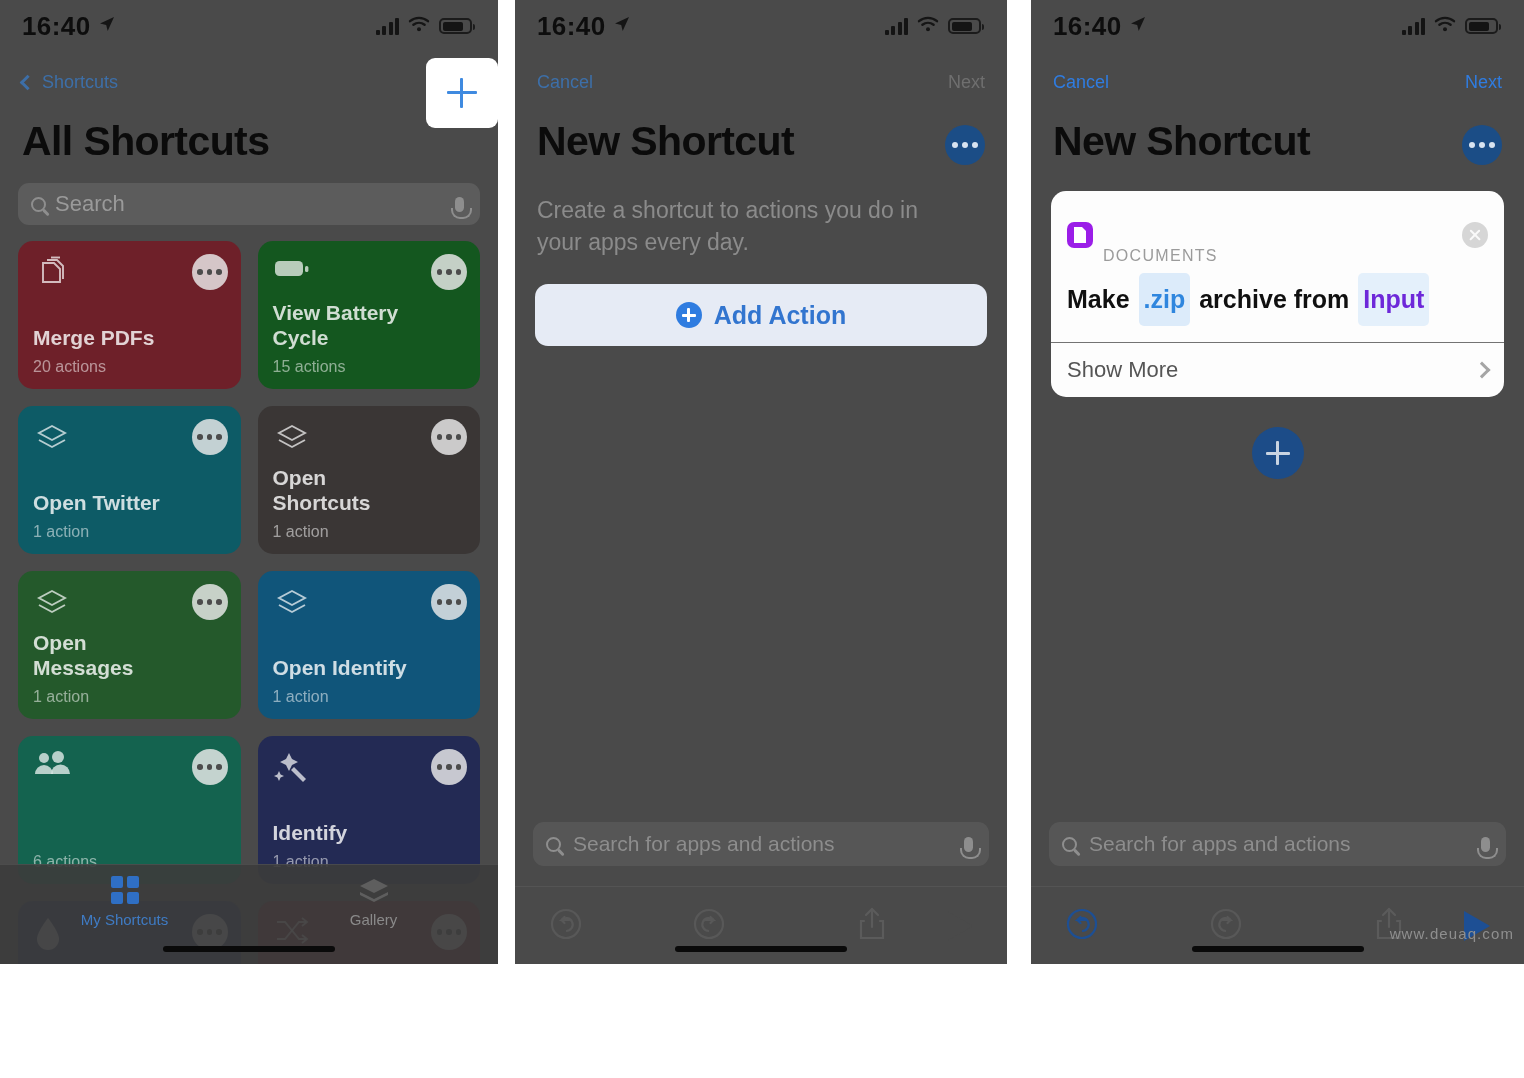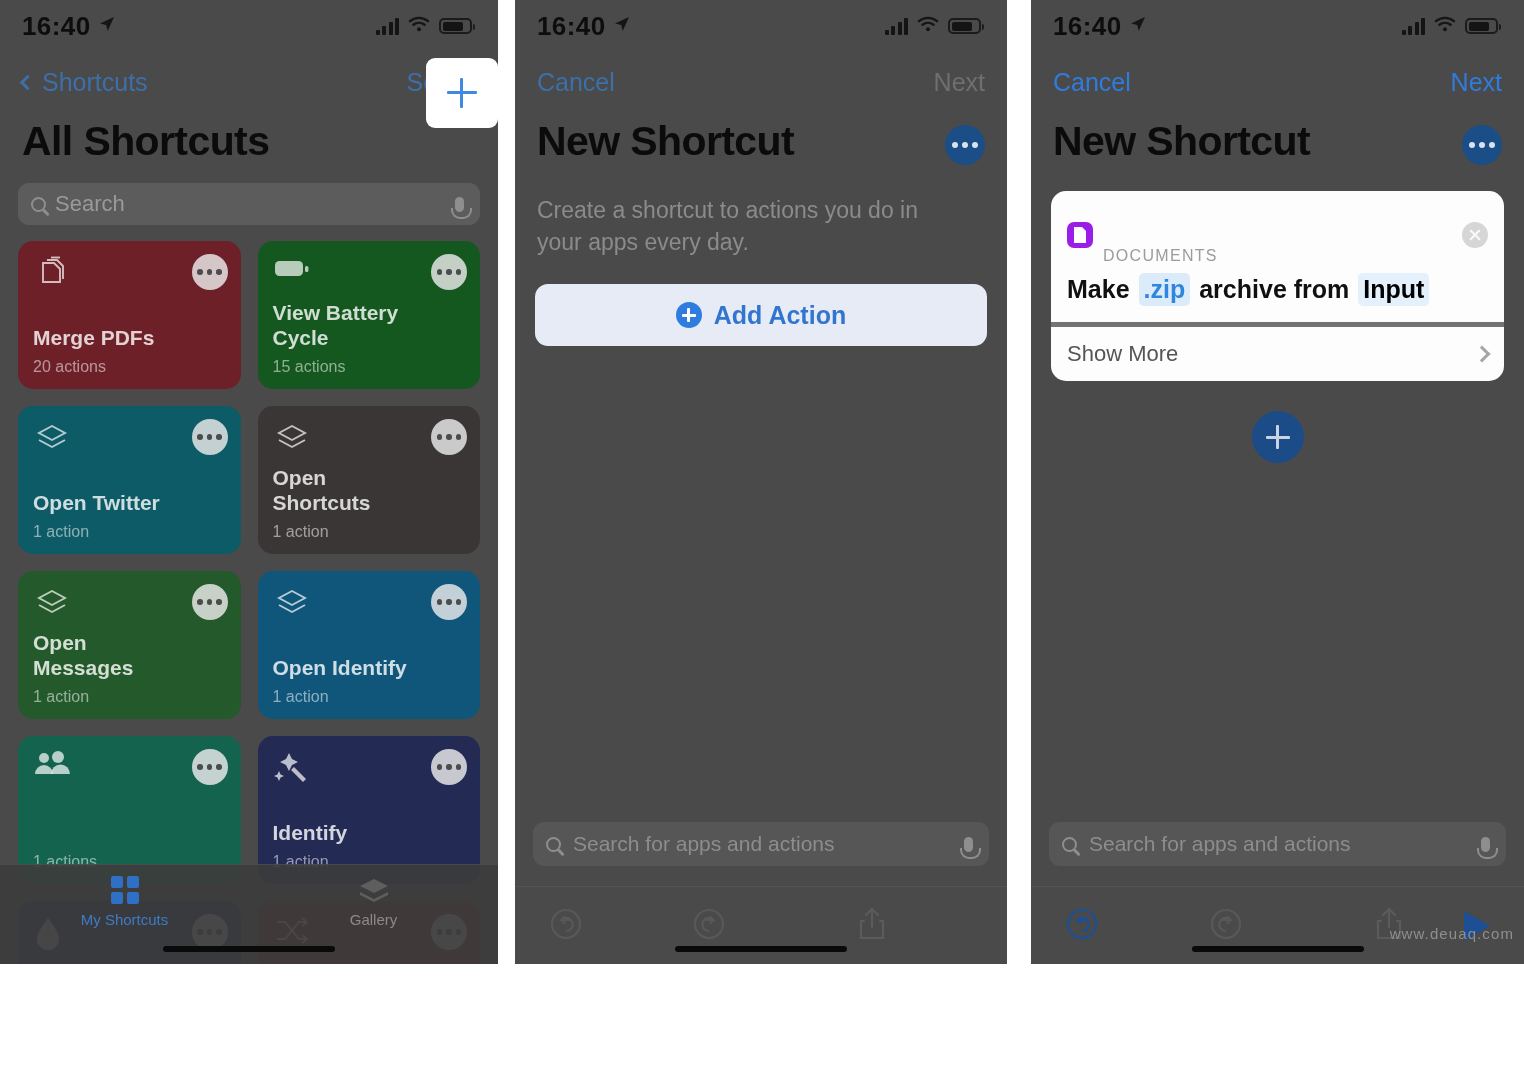--- a/index.html
+++ b/index.html
@@ -58,21 +58,21 @@
     width: 2.5px; height: 6px; background:#1b1b1b; border-radius:0 2px 2px 0;
   }
   .sb-batt span { display:block; height:100%; width: 78%; background:#141414; border-radius: 2px; }
 
   
   .navbar {
     height: 60px; display: flex; align-items: center;
     padding: 0 22px; position: relative;
   }
   .nav-back { display: flex; align-items: center; gap: 7px; }
-  .nav-link { font-size: 25px; color: #3d6fa8; }
+  .nav-link { font-size: 18px; color: #3d6fa8; }
   .nav-link.dis { color: #6f6f6f; }
   .nav-link.bright { color: #2f7ce0; }
   .nav-right { margin-left: auto; display: flex; align-items: center; gap: 8px; }
   .chevron-l {
     width: 11px; height: 11px; border-left: 3.4px solid #3d6fa8;
     border-bottom: 3.4px solid #3d6fa8; transform: rotate(45deg);
     margin-right: 2px;
   }
 
   
@@ -218,28 +218,28 @@
   }
   .ac-close::before, .ac-close::after {
     content:''; position:absolute; left: 6px; top: 12px;
     width: 14px; height: 2.4px; background: #fafafa; border-radius:2px;
   }
   .ac-close::before { transform: rotate(45deg); }
   .ac-close::after  { transform: rotate(-45deg); }
   .ac-body {
     padding: 6px 16px 16px 16px; display: flex; align-items: baseline;
     flex-wrap: wrap; gap: 9px; font-size: 25px;
-    border-bottom: 5px solid #737373;
+    border-bottom: 1px solid #737373;
   }
   .ac-t { color: #101010; font-weight: bold; }
   .ac-chip {
     color: #2f86de; background: #dcebfa; border-radius: 5px;
-    padding: 2px 5px; font-weight: bold;
-  }
-  .ac-chip.pale { color: #000000; background: #e4f0fb; font-weight: bold; }
+    padding: 12px 5px; font-weight: bold;
+  }
+  .ac-chip.pale { color: #6d28d9; background: #e4f0fb; font-weight: bold; }
   .ac-more {
     display:flex; align-items:center; padding: 14px 16px;
   }
   .ac-more-label { font-size: 22px; color: #555; }
   .chev-r {
     margin-left:auto; width: 12px; height: 12px;
     border-right: 3px solid #a5a5a5; border-top: 3px solid #a5a5a5;
     transform: rotate(45deg);
   }
   .add-circle-btn {
@@ -457,21 +457,21 @@
                 <path d="M2 24 a9 9 0 0 1 18 0 z"></path>
                 <path d="M18 24 a9.5 9.5 0 0 1 19 0 z"></path>
               </g>
             </svg>
         </span>
         <div class="ellipsis">
             <i></i>
             <i></i>
             <i></i>
           </div>
-        <div class="t-sub">1 actions</div>
+        <div class="t-sub">6 actions</div>
       </div>
 
       <div class="tile" style="background:#232a54">
         <span class="t-icon">
           <svg width="38" height="38" viewBox="0 0 38 38">
               <g class="ficon">
                 <path d="M13 9 L16 3 L19 9 L25 12 L19 15 L16 21 L13 15 L7 12 Z"></path>
                 <path d="M21 17 L33 29 L30 32 L18 20 Z"></path>
                 <path d="M6 21 l1.6 3.4 L11 26 l-3.4 1.6 L6 31 l-1.6-3.4 L1 26 l3.4-1.6 Z"></path>
               </g>

